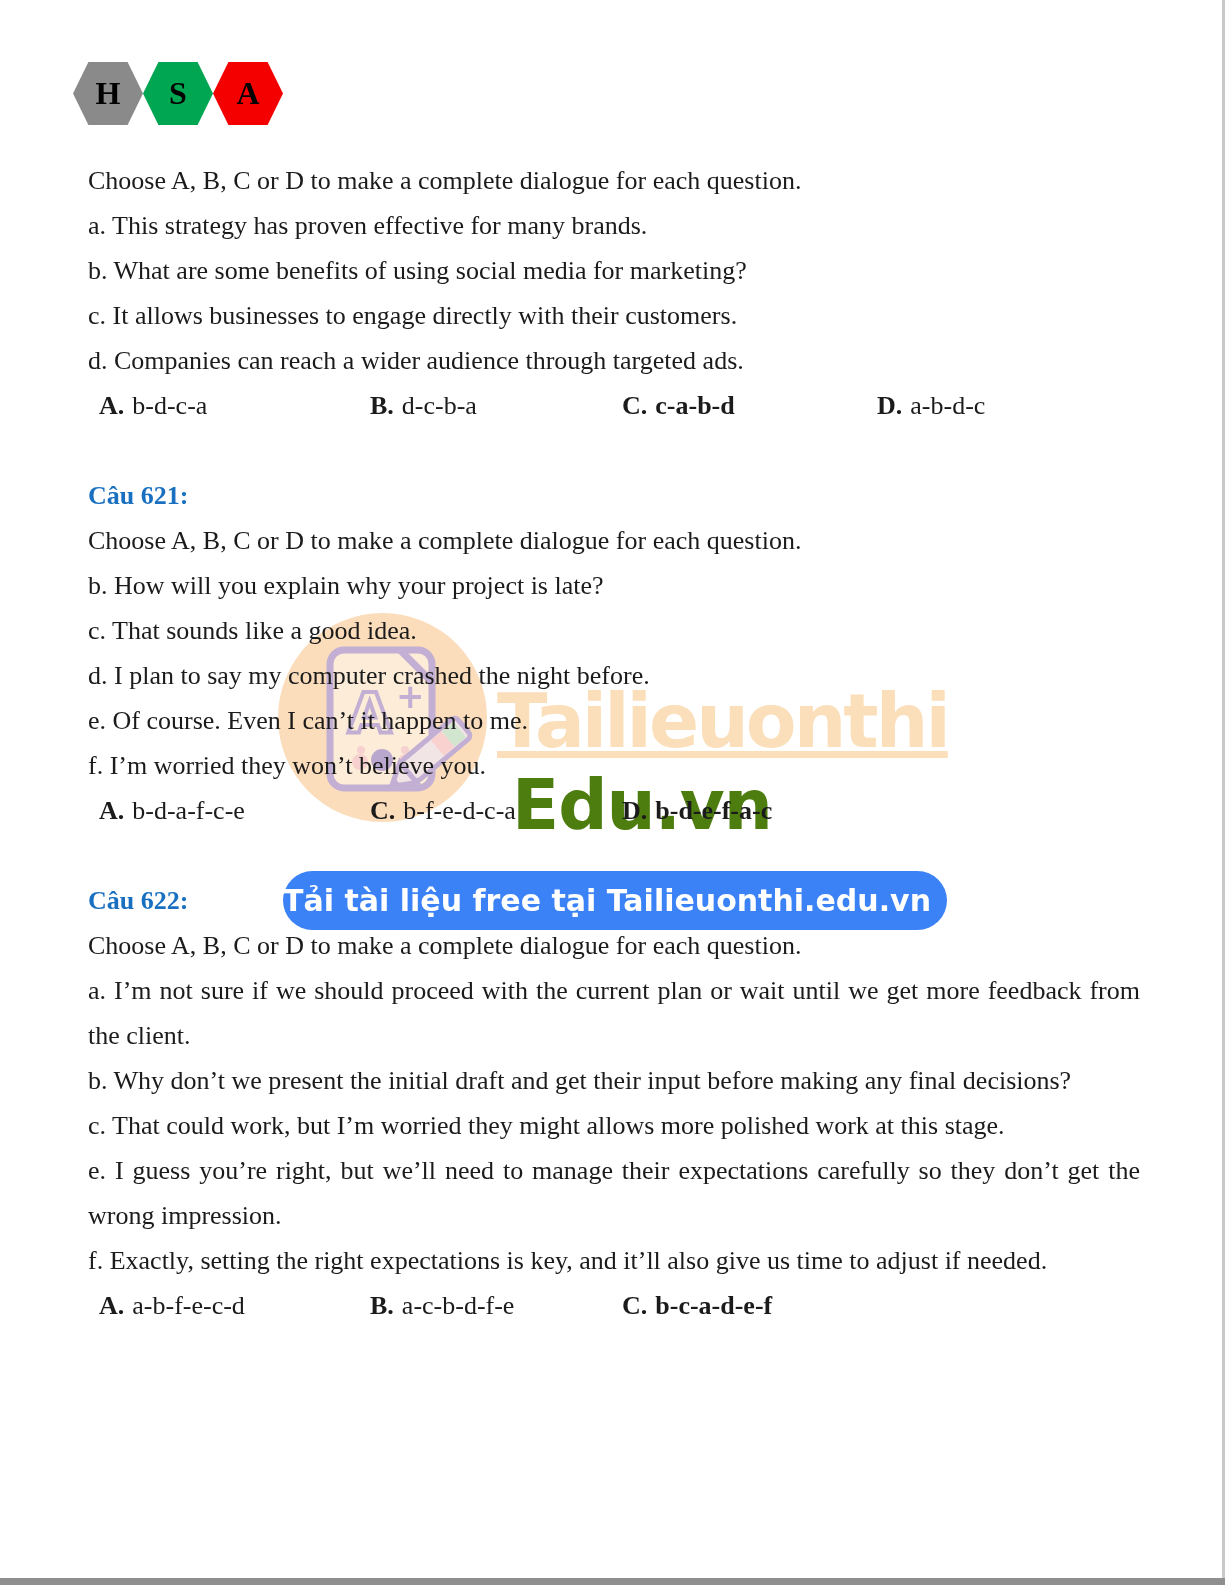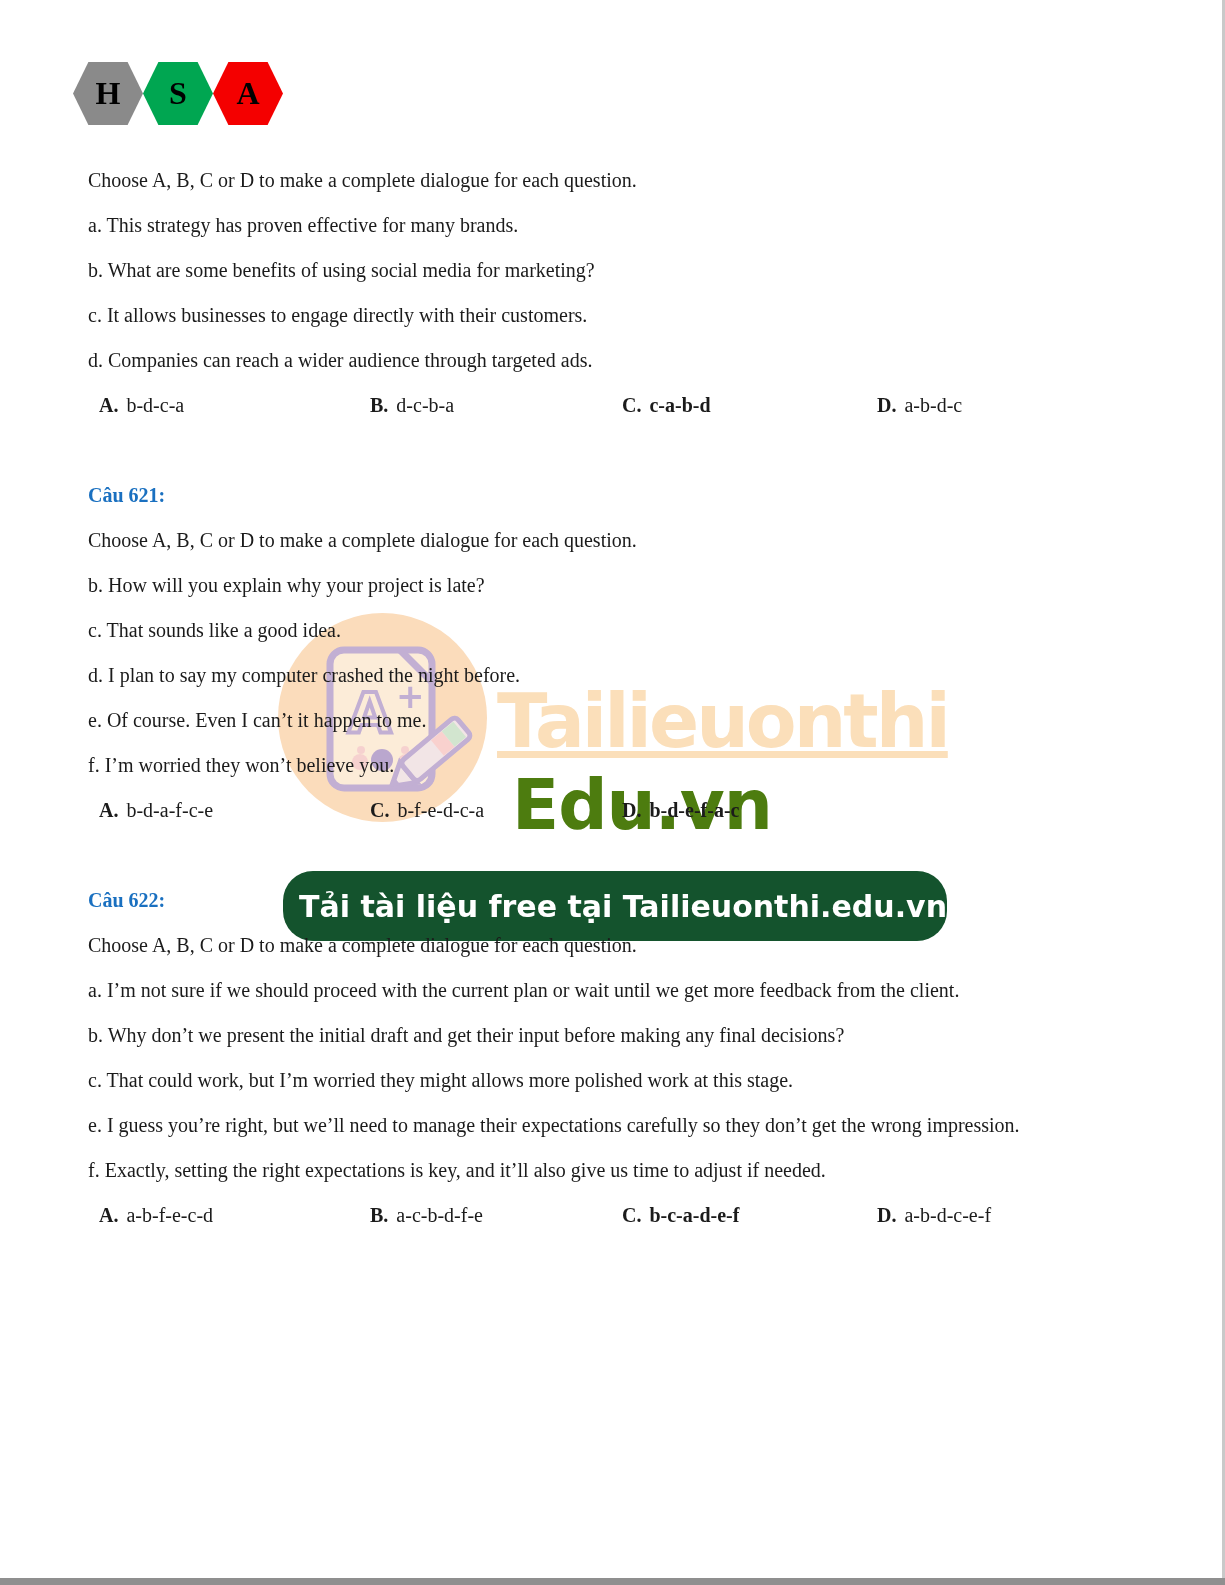--- a/index.html
+++ b/index.html
@@ -44,31 +44,31 @@
     color:#fbdfba; line-height:1;text-decoration:underline;
   }
   .wm-domain {
     position:absolute; left:512px; top:771px;
     font-family:"DejaVu Sans", sans-serif;
     font-weight:bold; font-size:69px; letter-spacing:-1px;
     color:#4d7c0f; line-height:1;
   }
   .wm-banner {
     position:absolute; left:283px; top:871px;
-    width:664px; height:70px; border-radius:30px;
-    background:#14532d;
-    display:flex; align-items:center; justify-content:flex-end;
+    width:664px; height:59px; border-radius:30px;
+    background:#3b82f6;
+    display:flex; align-items:center; justify-content:flex-start;
     font-family:"DejaVu Sans", sans-serif;
     font-weight:bold; font-size:30px; color:#ffffff;
   }
 
   
   .content {
     position:absolute; left:88px; top:158px; width:1052px; z-index:1;
-    font-size:20px; line-height:45px;
+    font-size:26px; line-height:45px;
   }
   .content p { margin:0; }
   .q-header { color:#1a70c0; font-weight:bold; margin-top:45px !important; }
   .sec-justify p.opt { text-align:justify; }
   .answers { display:flex; padding-left:11px; height:45px; line-height:45px; }
   .ans { white-space:nowrap; }
   .ans:nth-child(1){ width:271px; }
   .ans:nth-child(2){ width:252px; }
   .ans:nth-child(3){ width:255px;font-weight:bold; }
   .ans:nth-child(4){ flex:1; }
@@ -150,21 +150,20 @@
       <p class="intro">Choose A, B, C or D to make a complete dialogue for each question.</p>
       <p class="opt"><span>a.</span> <span>I’m not sure if we should proceed with the current plan or wait until we get more feedback from the client.</span></p>
       <p class="opt"><span>b.</span> <span>Why don’t we present the initial draft and get their input before making any final decisions?</span></p>
       <p class="opt"><span>c.</span> <span>That could work, but I’m worried they might allows more polished work at this stage.</span></p>
       <p class="opt"><span>e.</span> <span>I guess you’re right, but we’ll need to manage their expectations carefully so they don’t get the wrong impression.</span></p>
       <p class="opt"><span>f.</span> <span>Exactly, setting the right expectations is key, and it’ll also give us time to adjust if needed.</span></p>
       <div class="answers">
         <div class="ans"><b>A.</b><span>a-b-f-e-c-d</span></div>
         <div class="ans"><b>B.</b><span>a-c-b-d-f-e</span></div>
         <div class="ans"><b>C.</b><span>b-c-a-d-e-f</span></div>
-        <div class="ans"><b>D.</b><span>a-b-d-c-e-f</span></div>
       </div>
     </div>
 
   </div>
 
   <div class="edge-right"></div>
   <div class="edge-bottom"></div>
 </div>
 
 </body></html>

